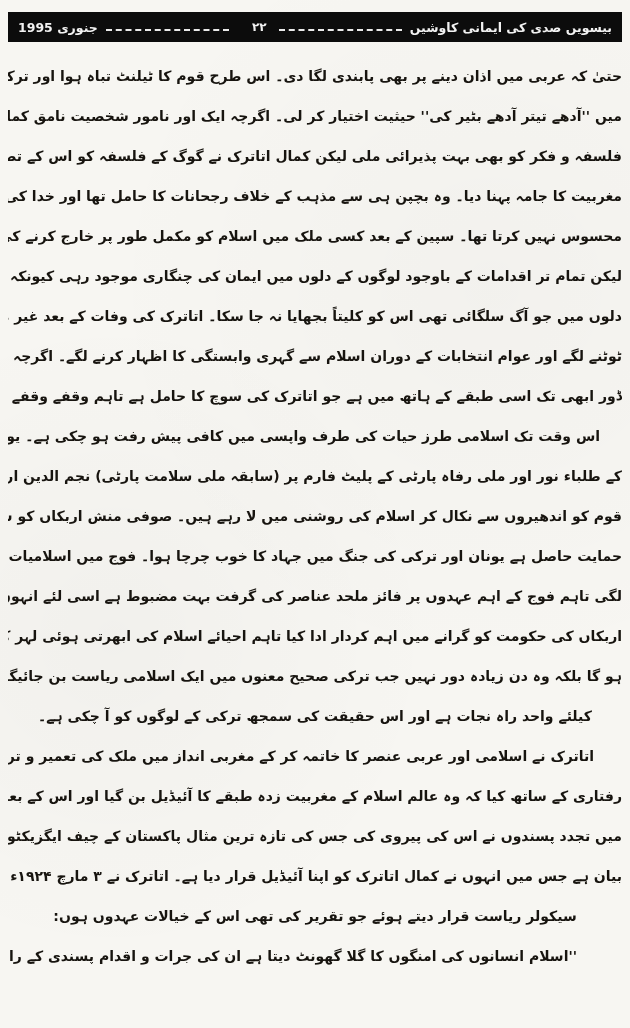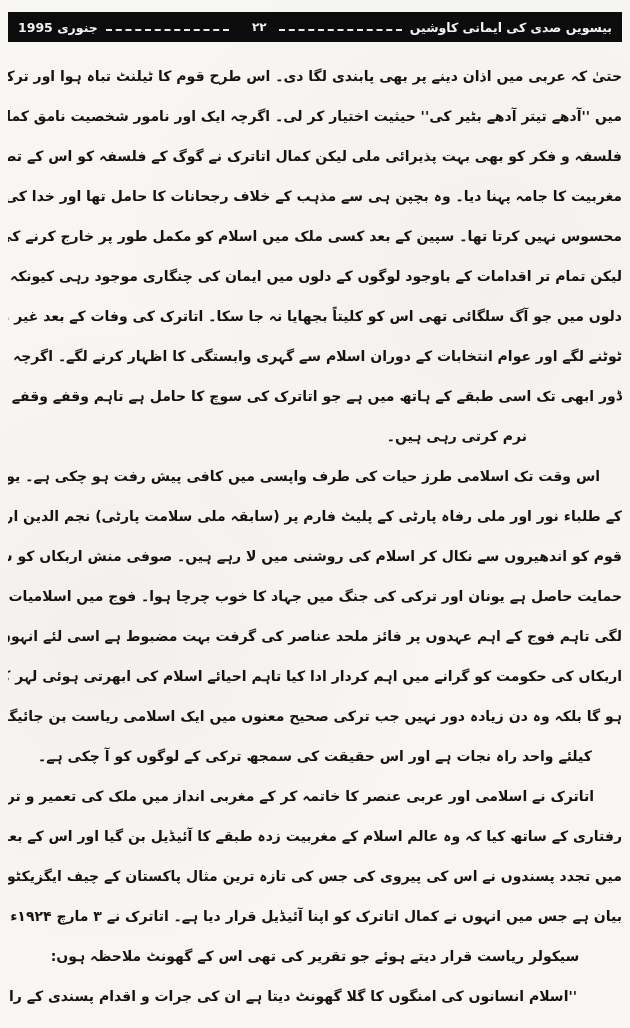--- a/index.html
+++ b/index.html
@@ -75,31 +75,30 @@
     <div>
         <div class="line">حتیٰ کہ عربی میں اذان دینے پر بھی پابندی لگا دی۔ اس طرح قوم کا ٹیلنٹ تباہ ہوا اور ترکوں نے دنیا</div>
         <div class="line">میں ''آدھے تیتر آدھے بٹیر کی'' حیثیت اختیار کر لی۔ اگرچہ ایک اور نامور شخصیت نامق کمال کے متوازن</div>
         <div class="line">فلسفہ و فکر کو بھی بہت پذیرائی ملی لیکن کمال اتاترک نے گوگ کے فلسفہ کو اس کے تصور سے کہیں بڑھ کر</div>
         <div class="line">مغربیت کا جامہ پہنا دیا۔ وہ بچپن ہی سے مذہب کے خلاف رجحانات کا حامل تھا اور خدا کی ضرورت کو بھی</div>
         <div class="line">محسوس نہیں کرتا تھا۔ سپین کے بعد کسی ملک میں اسلام کو مکمل طور پر خارج کرنے کی یہ دوسری کوشش تھی</div>
         <div class="line">لیکن تمام تر اقدامات کے باوجود لوگوں کے دلوں میں ایمان کی چنگاری موجود رہی کیونکہ صوفیاء نے ان کے</div>
         <div class="line">دلوں میں جو آگ سلگائی تھی اس کو کلیتاً بجھایا نہ جا سکا۔ اتاترک کی وفات کے بعد غیر محسوس طریقے سے بند</div>
         <div class="line">ٹوٹنے لگے اور عوام انتخابات کے دوران اسلام سے گہری وابستگی کا اظہار کرنے لگے۔ اگرچہ حکومت کی باگ</div>
         <div class="line">ڈور ابھی تک اسی طبقے کے ہاتھ میں ہے جو اتاترک کی سوچ کا حامل ہے تاہم وقفے وقفے سے حکومتیں پابندیاں</div>
-        <div class="line align-right" style="padding-right: 95px;">نرم کرتی رہی ہیں۔</div>
         <div class="line" style="padding-right: 22px;">اس وقت تک اسلامی طرز حیات کی طرف واپسی میں کافی پیش رفت ہو چکی ہے۔ یونیورسٹیوں</div>
         <div class="line">کے طلباء نور اور ملی رفاہ پارٹی کے پلیٹ فارم پر (سابقہ ملی سلامت پارٹی) نجم الدین اربکاں کی سربراہی میں</div>
         <div class="line">قوم کو اندھیروں سے نکال کر اسلام کی روشنی میں لا رہے ہیں۔ صوفی منش اربکاں کو سلسلہ نقشبندیہ کی مکمل</div>
         <div class="line">حمایت حاصل ہے یونان اور ترکی کی جنگ میں جہاد کا خوب چرچا ہوا۔ فوج میں اسلامیات کی تعلیم دی جانے</div>
         <div class="line">لگی تاہم فوج کے اہم عہدوں پر فائز ملحد عناصر کی گرفت بہت مضبوط ہے اسی لئے انہوں نے گذشتہ سال</div>
         <div class="line">اربکاں کی حکومت کو گرانے میں اہم کردار ادا کیا تاہم احیائے اسلام کی ابھرتی ہوئی لہر کا راستہ روکنا ممکن نہ</div>
         <div class="line">ہو گا بلکہ وہ دن زیادہ دور نہیں جب ترکی صحیح معنوں میں ایک اسلامی ریاست بن جائیگا کیونکہ اسلام ہی انسانیت</div>
         <div class="line align-center">کیلئے واحد راہ نجات ہے اور اس حقیقت کی سمجھ ترکی کے لوگوں کو آ چکی ہے۔</div>
         <div class="line" style="padding-right: 28px;">اتاترک نے اسلامی اور عربی عنصر کا خاتمہ کر کے مغربی انداز میں ملک کی تعمیر و ترقی کا کام اس تیز</div>
         <div class="line">رفتاری کے ساتھ کیا کہ وہ عالم اسلام کے مغربیت زدہ طبقے کا آئیڈیل بن گیا اور اس کے بعد ہر مسلمان ملک</div>
         <div class="line">میں تجدد پسندوں نے اس کی پیروی کی جس کی تازہ ترین مثال پاکستان کے چیف ایگزیکٹو جنرل پرویز مشرف کا</div>
         <div class="line">بیان ہے جس میں انہوں نے کمال اتاترک کو اپنا آئیڈیل قرار دیا ہے۔ اتاترک نے ۳ مارچ ۱۹۲۴ء کو ترکی کو</div>
-        <div class="line align-center">سیکولر ریاست قرار دیتے ہوئے جو تقریر کی تھی اس کے گھونٹ ملاحظہ ہوں:</div>
+        <div class="line align-center">سیکولر ریاست قرار دیتے ہوئے جو تقریر کی تھی اس کے خیالات عہدوں ہوں:</div>
         <div class="line" style="padding-right: 45px;">''اسلام انسانوں کی امنگوں کا گلا گھونٹ دیتا ہے ان کی جرات و اقدام پسندی کے راستے میں رکاوٹ</div>
       </div>
   </div>
 
 </div>
 
 </body></html>

